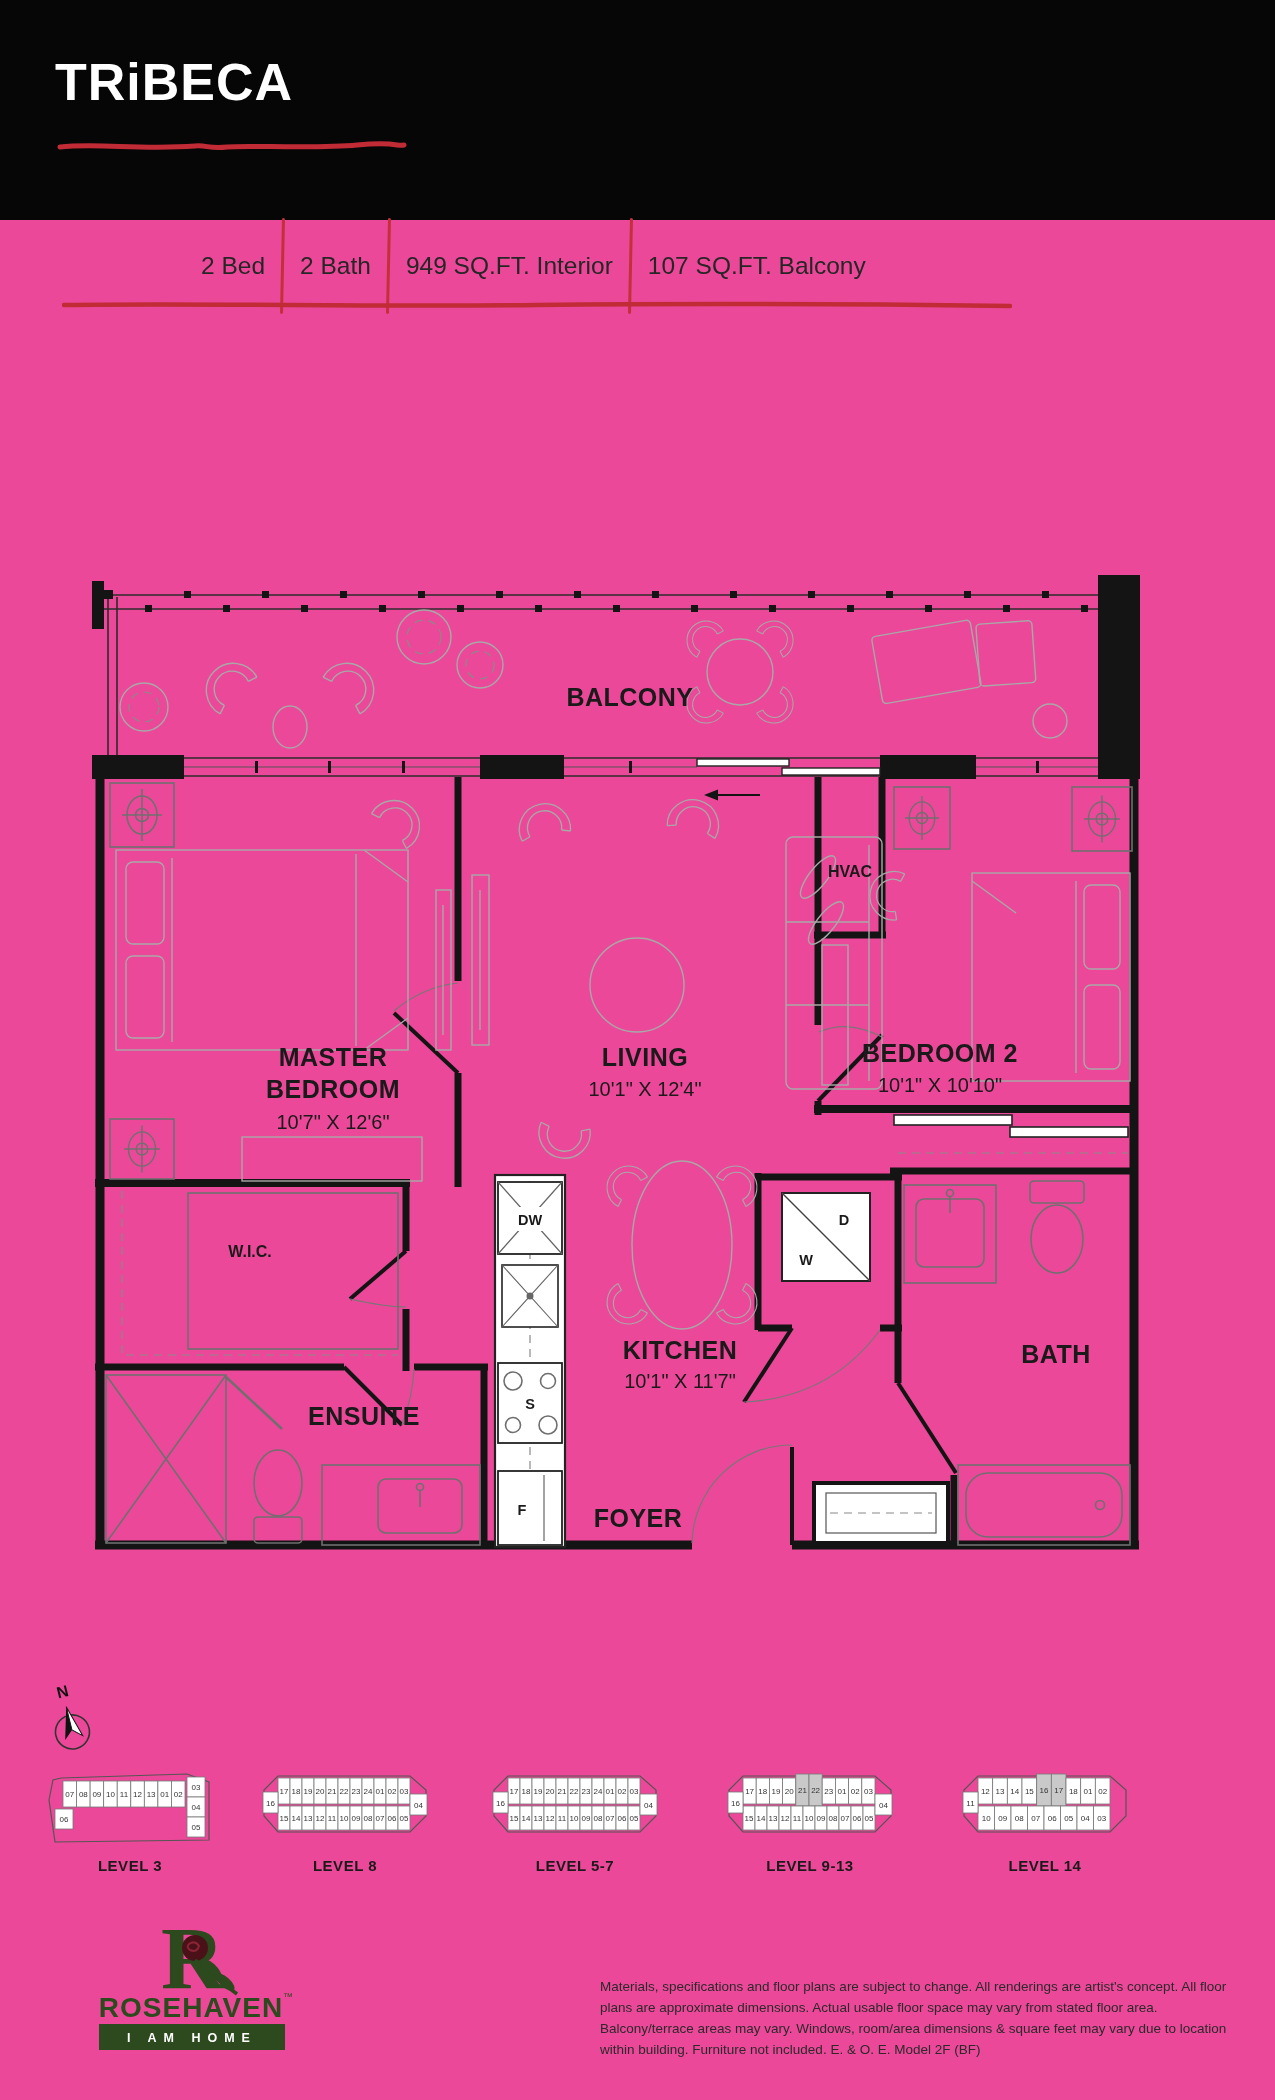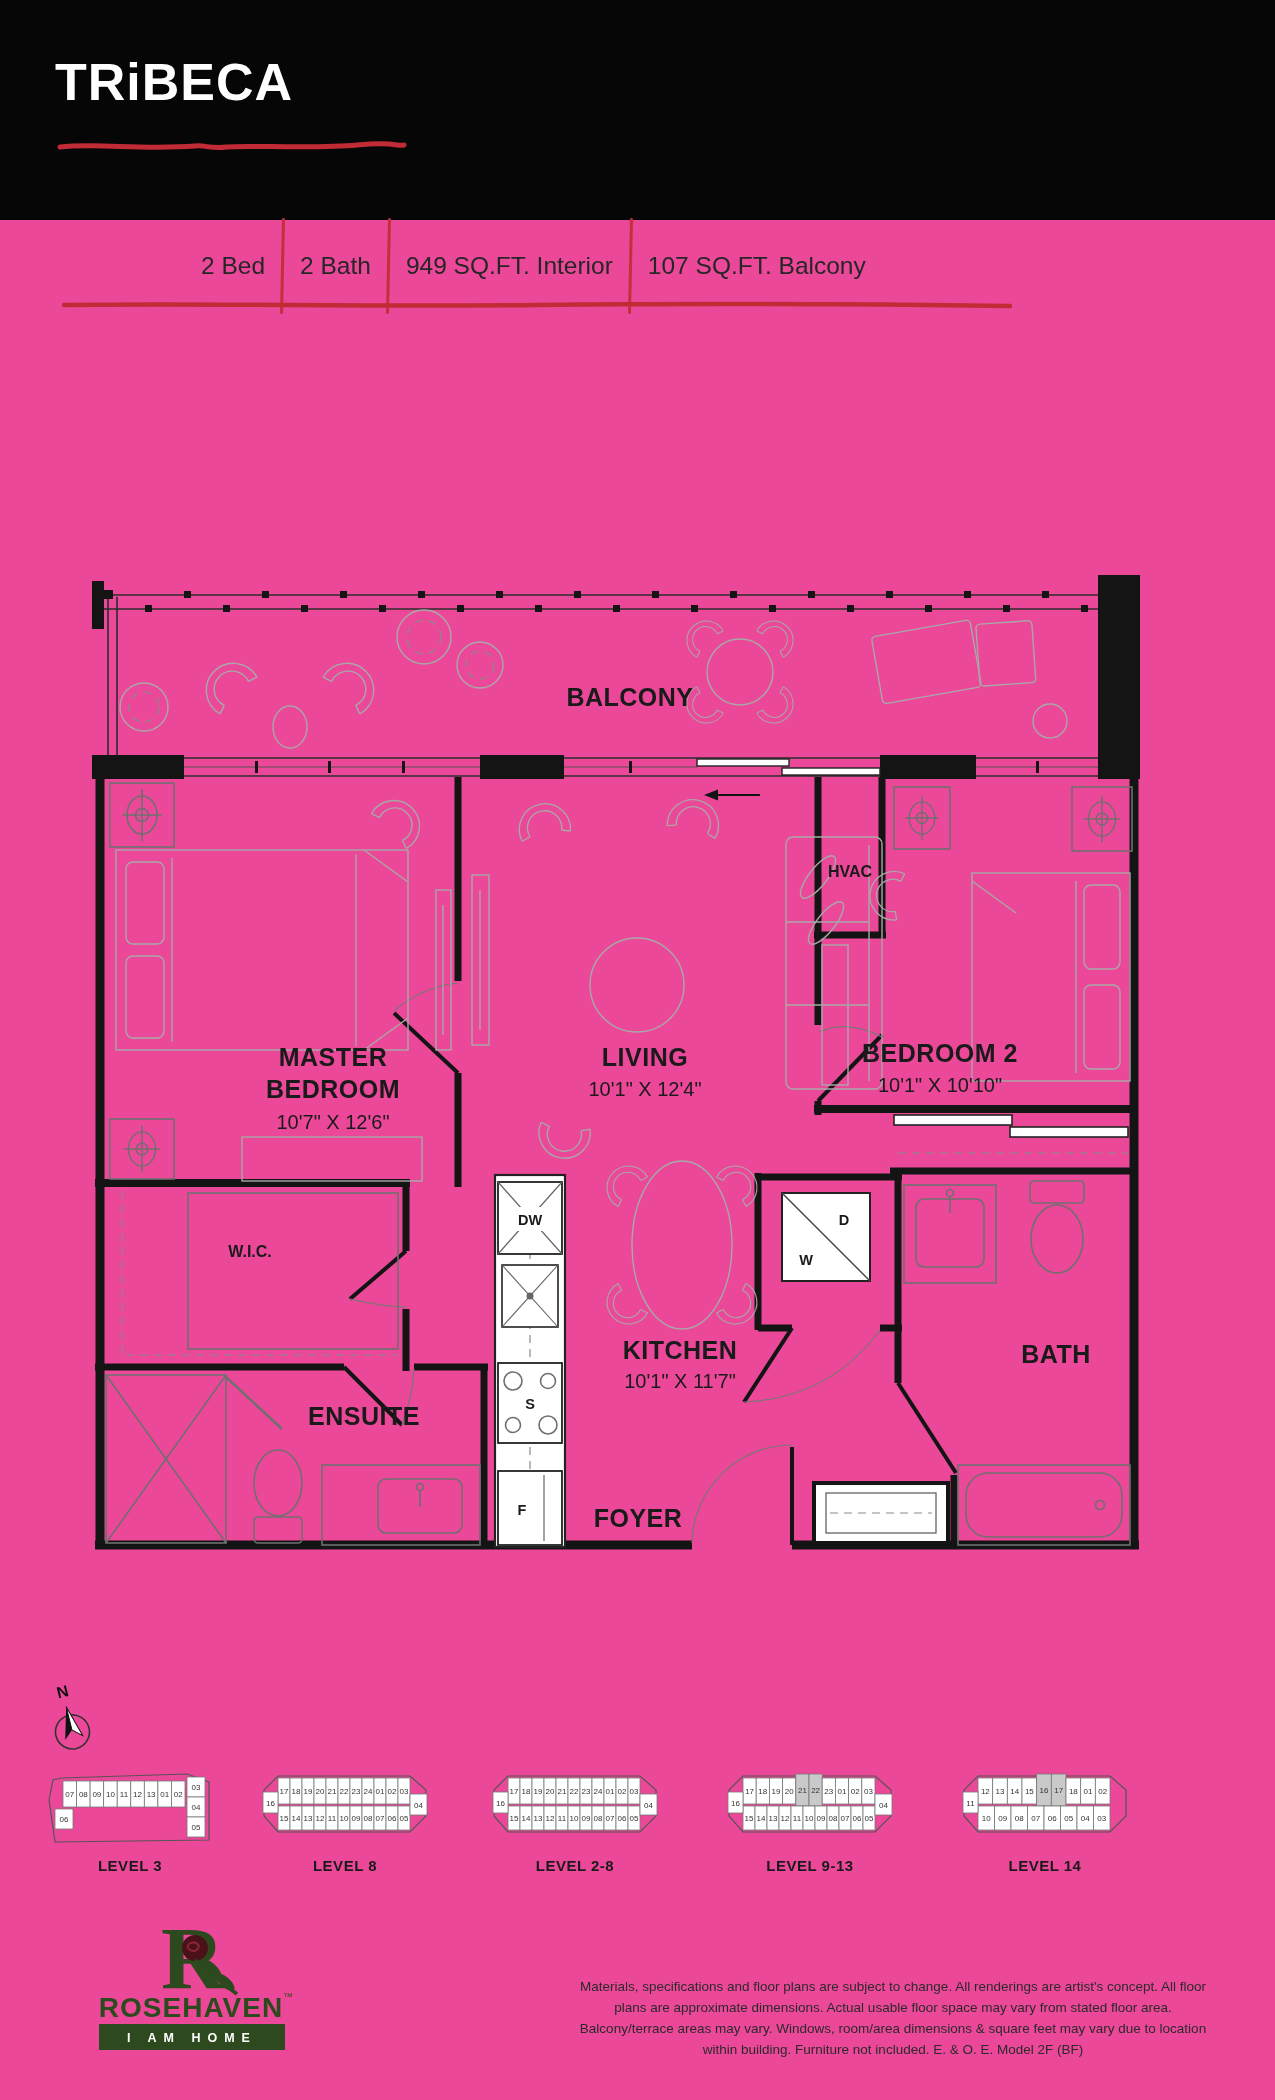--- a/index.html
+++ b/index.html
@@ -38,22 +38,22 @@
   .xs  {font:700 14.5px "Liberation Sans",sans-serif;fill:#1a1a1a;text-anchor:middle;}
 
   
   .compass{position:absolute;left:50px;top:1672px;}
   .levels{position:absolute;left:0;top:1768px;width:1275px;height:120px;}
   .level{position:absolute;width:170px;text-align:center;}
   .level-label{font-size:15px;font-weight:700;color:#1a1a1a;letter-spacing:.5px;margin-top:3px;}
   .lvcell{font:400 8px "Liberation Sans",sans-serif;fill:#333;text-anchor:middle;}
 
   .rosehaven{position:absolute;left:95px;top:1912px;}
-  .disclaimer{position:absolute;left:568px;top:1962px;width:650px;font-size:13.5px;line-height:1.58;
-              color:#2a2a2a;text-align:center;}
+  .disclaimer{position:absolute;left:600px;top:1962px;width:650px;font-size:13.5px;line-height:1.58;
+              color:#2a2a2a;}
 </style>
 </head>
 <body>
 
 <div class="page">
 
   <div class="header">
     <div class="brand">TRiBECA</div>
     <svg class="brand-underline" width="350" height="16" viewBox="0 0 350 16">
       <path d="M3,9 C40,5 85,12 138,8 C150,7 152,11 170,9 S260,11 300,7 S340,9 347,7" stroke="#c12b35" stroke-width="5" fill="none" stroke-linecap="round"></path>
@@ -518,21 +518,21 @@
           <rect x="114" y="38" width="12" height="24" fill="#fff" stroke="#777" stroke-width="0.8"></rect>
           <text x="120" y="53" class="lvcell">07</text>
           <rect x="126" y="38" width="12" height="24" fill="#fff" stroke="#777" stroke-width="0.8"></rect>
           <text x="132" y="53" class="lvcell">06</text>
           <rect x="138" y="38" width="12" height="24" fill="#fff" stroke="#777" stroke-width="0.8"></rect>
           <text x="144" y="53" class="lvcell">05</text>
           <rect x="3" y="24" width="15" height="21" fill="#fff" stroke="#777" stroke-width="0.8"></rect>
           <text x="10.5" y="37.5" class="lvcell">16</text>
           <rect x="150" y="26" width="17" height="21" fill="#fff" stroke="#777" stroke-width="0.8"></rect>
           <text x="158.5" y="39.5" class="lvcell">04</text>
-        </svg><div class="level-label">LEVEL 2-8</div></div>
+        </svg><div class="level-label">LEVEL 5-7</div></div>
       <div class="level" style="left: 725px;"><svg width="170" height="82" viewBox="0 0 170 82">
           <path d="M18,8 L150,8 L166,22 L166,48 L150,64 L18,64 L4,48 L4,22 Z" fill="none" stroke="#555" stroke-width="1.2"></path>
           <rect x="18" y="10" width="13.2" height="26" fill="#fff" stroke="#777" stroke-width="0.8"></rect>
           <text x="24.6" y="26" class="lvcell">17</text>
           <rect x="31.2" y="10" width="13.2" height="26" fill="#fff" stroke="#777" stroke-width="0.8"></rect>
           <text x="37.8" y="26" class="lvcell">18</text>
           <rect x="44.4" y="10" width="13.2" height="26" fill="#fff" stroke="#777" stroke-width="0.8"></rect>
           <text x="51" y="26" class="lvcell">19</text>
           <rect x="57.599999999999994" y="10" width="13.2" height="26" fill="#fff" stroke="#777" stroke-width="0.8"></rect>
           <text x="64.19999999999999" y="26" class="lvcell">20</text>

